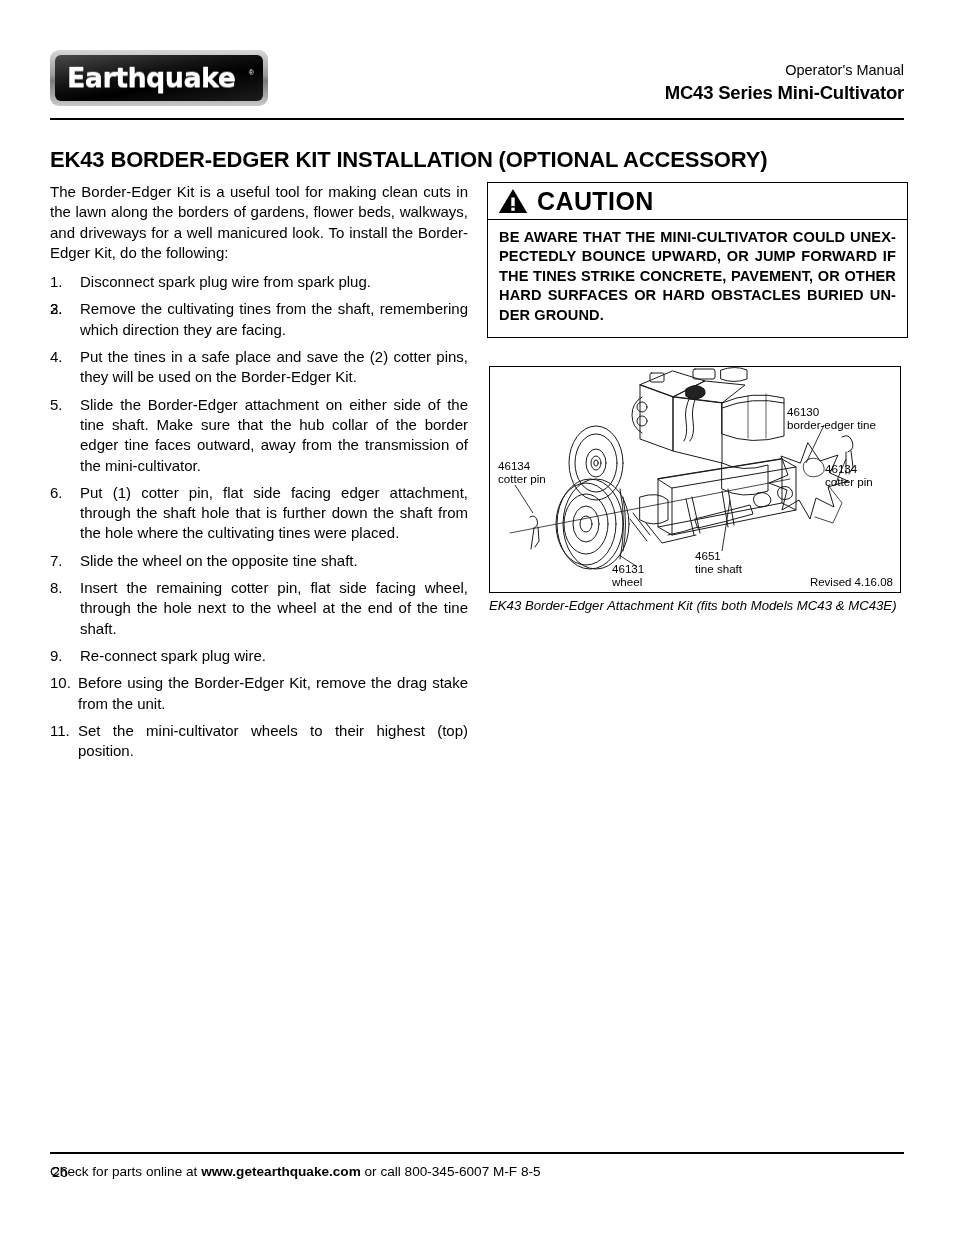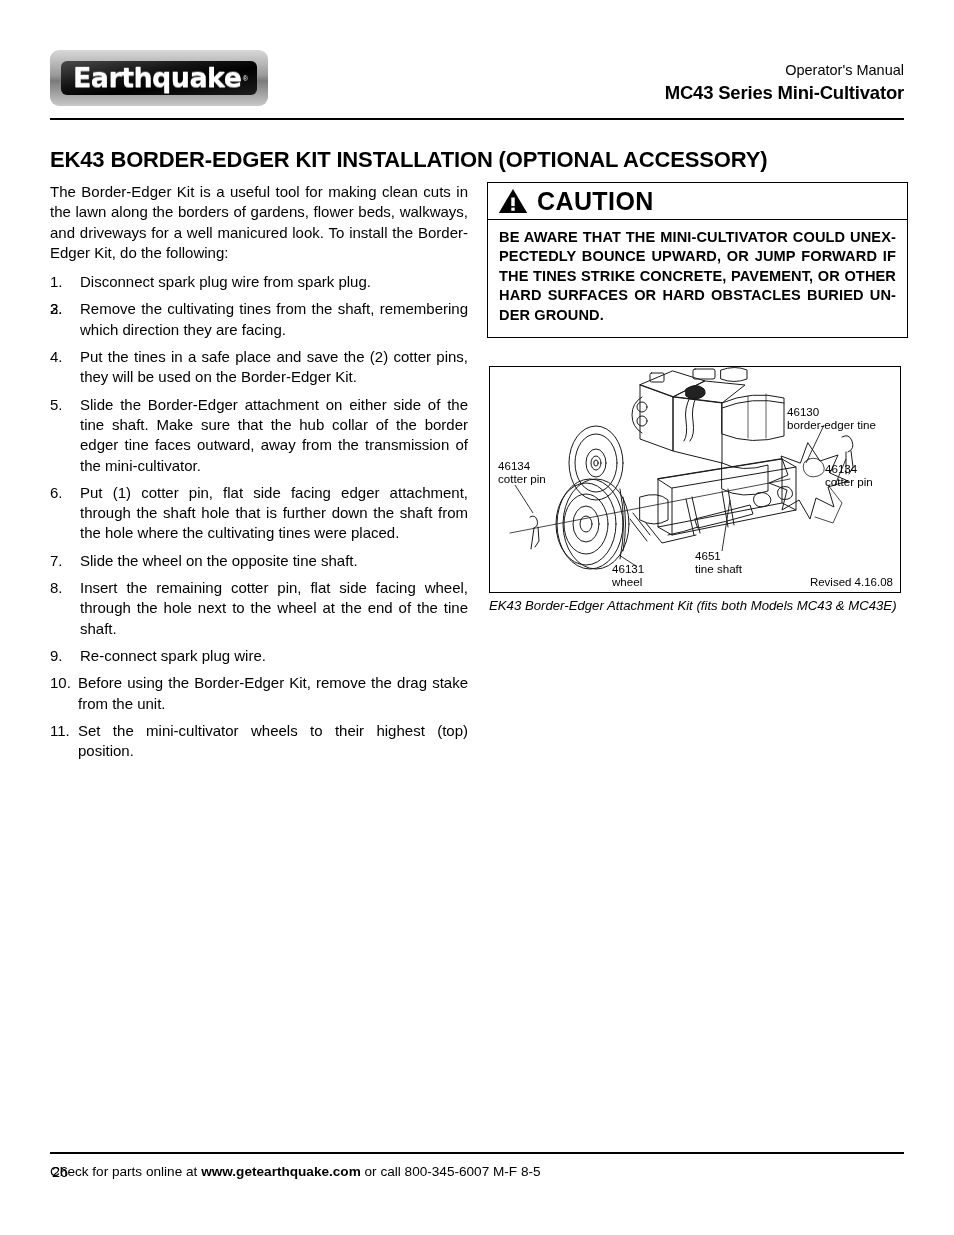--- a/index.html
+++ b/index.html
@@ -25,21 +25,21 @@
     height: 72px;
   }
   #logo {
     position: absolute;
     left: 0;
     top: 2px;
     width: 218px;
     height: 56px;
     border-radius: 9px;
     background: linear-gradient(180deg, #d8d8d8 0%, #9a9a9a 45%, #7a7a7a 55%, #c9c9c9 100%);
-    padding: 11px;
+    padding: 5px;
     box-sizing: border-box;
   }
   #logo-inner {
     width: 100%;
     height: 100%;
     border-radius: 6px;
     background: linear-gradient(170deg, #4a4a4a 0%, #141414 38%, #000000 60%, #1d1d1d 100%);
     position: relative;
     overflow: hidden;
   }

